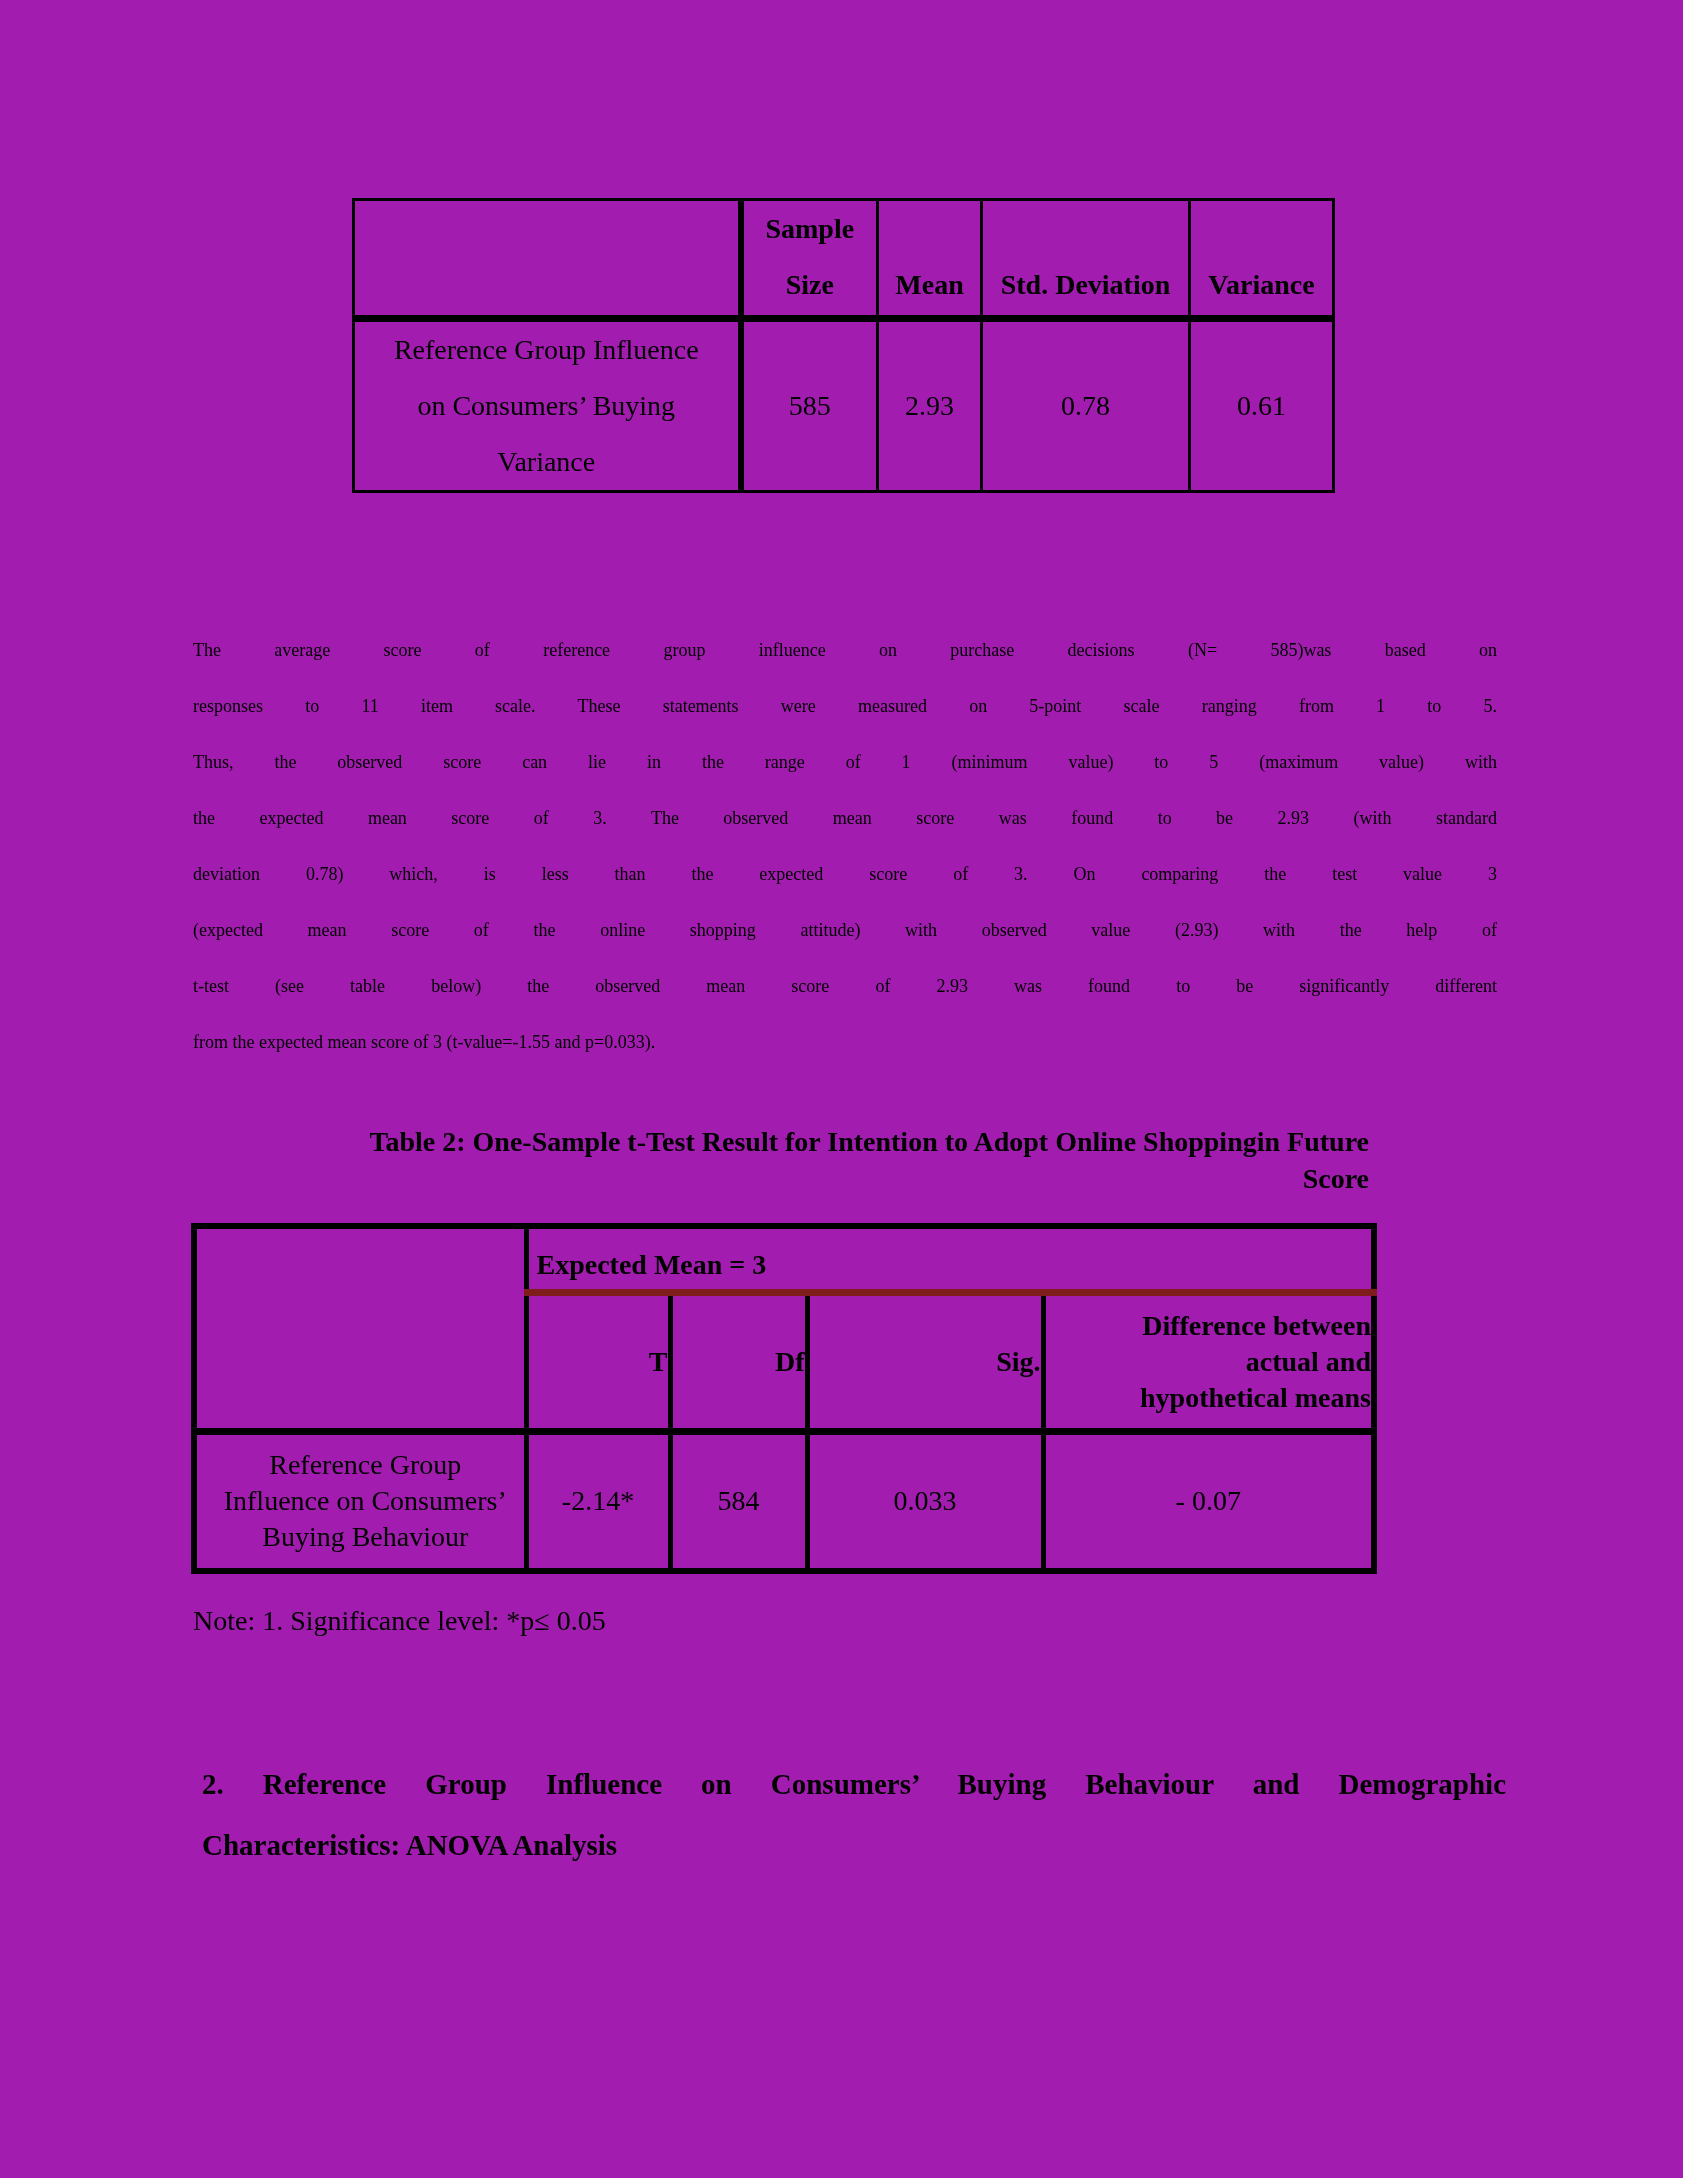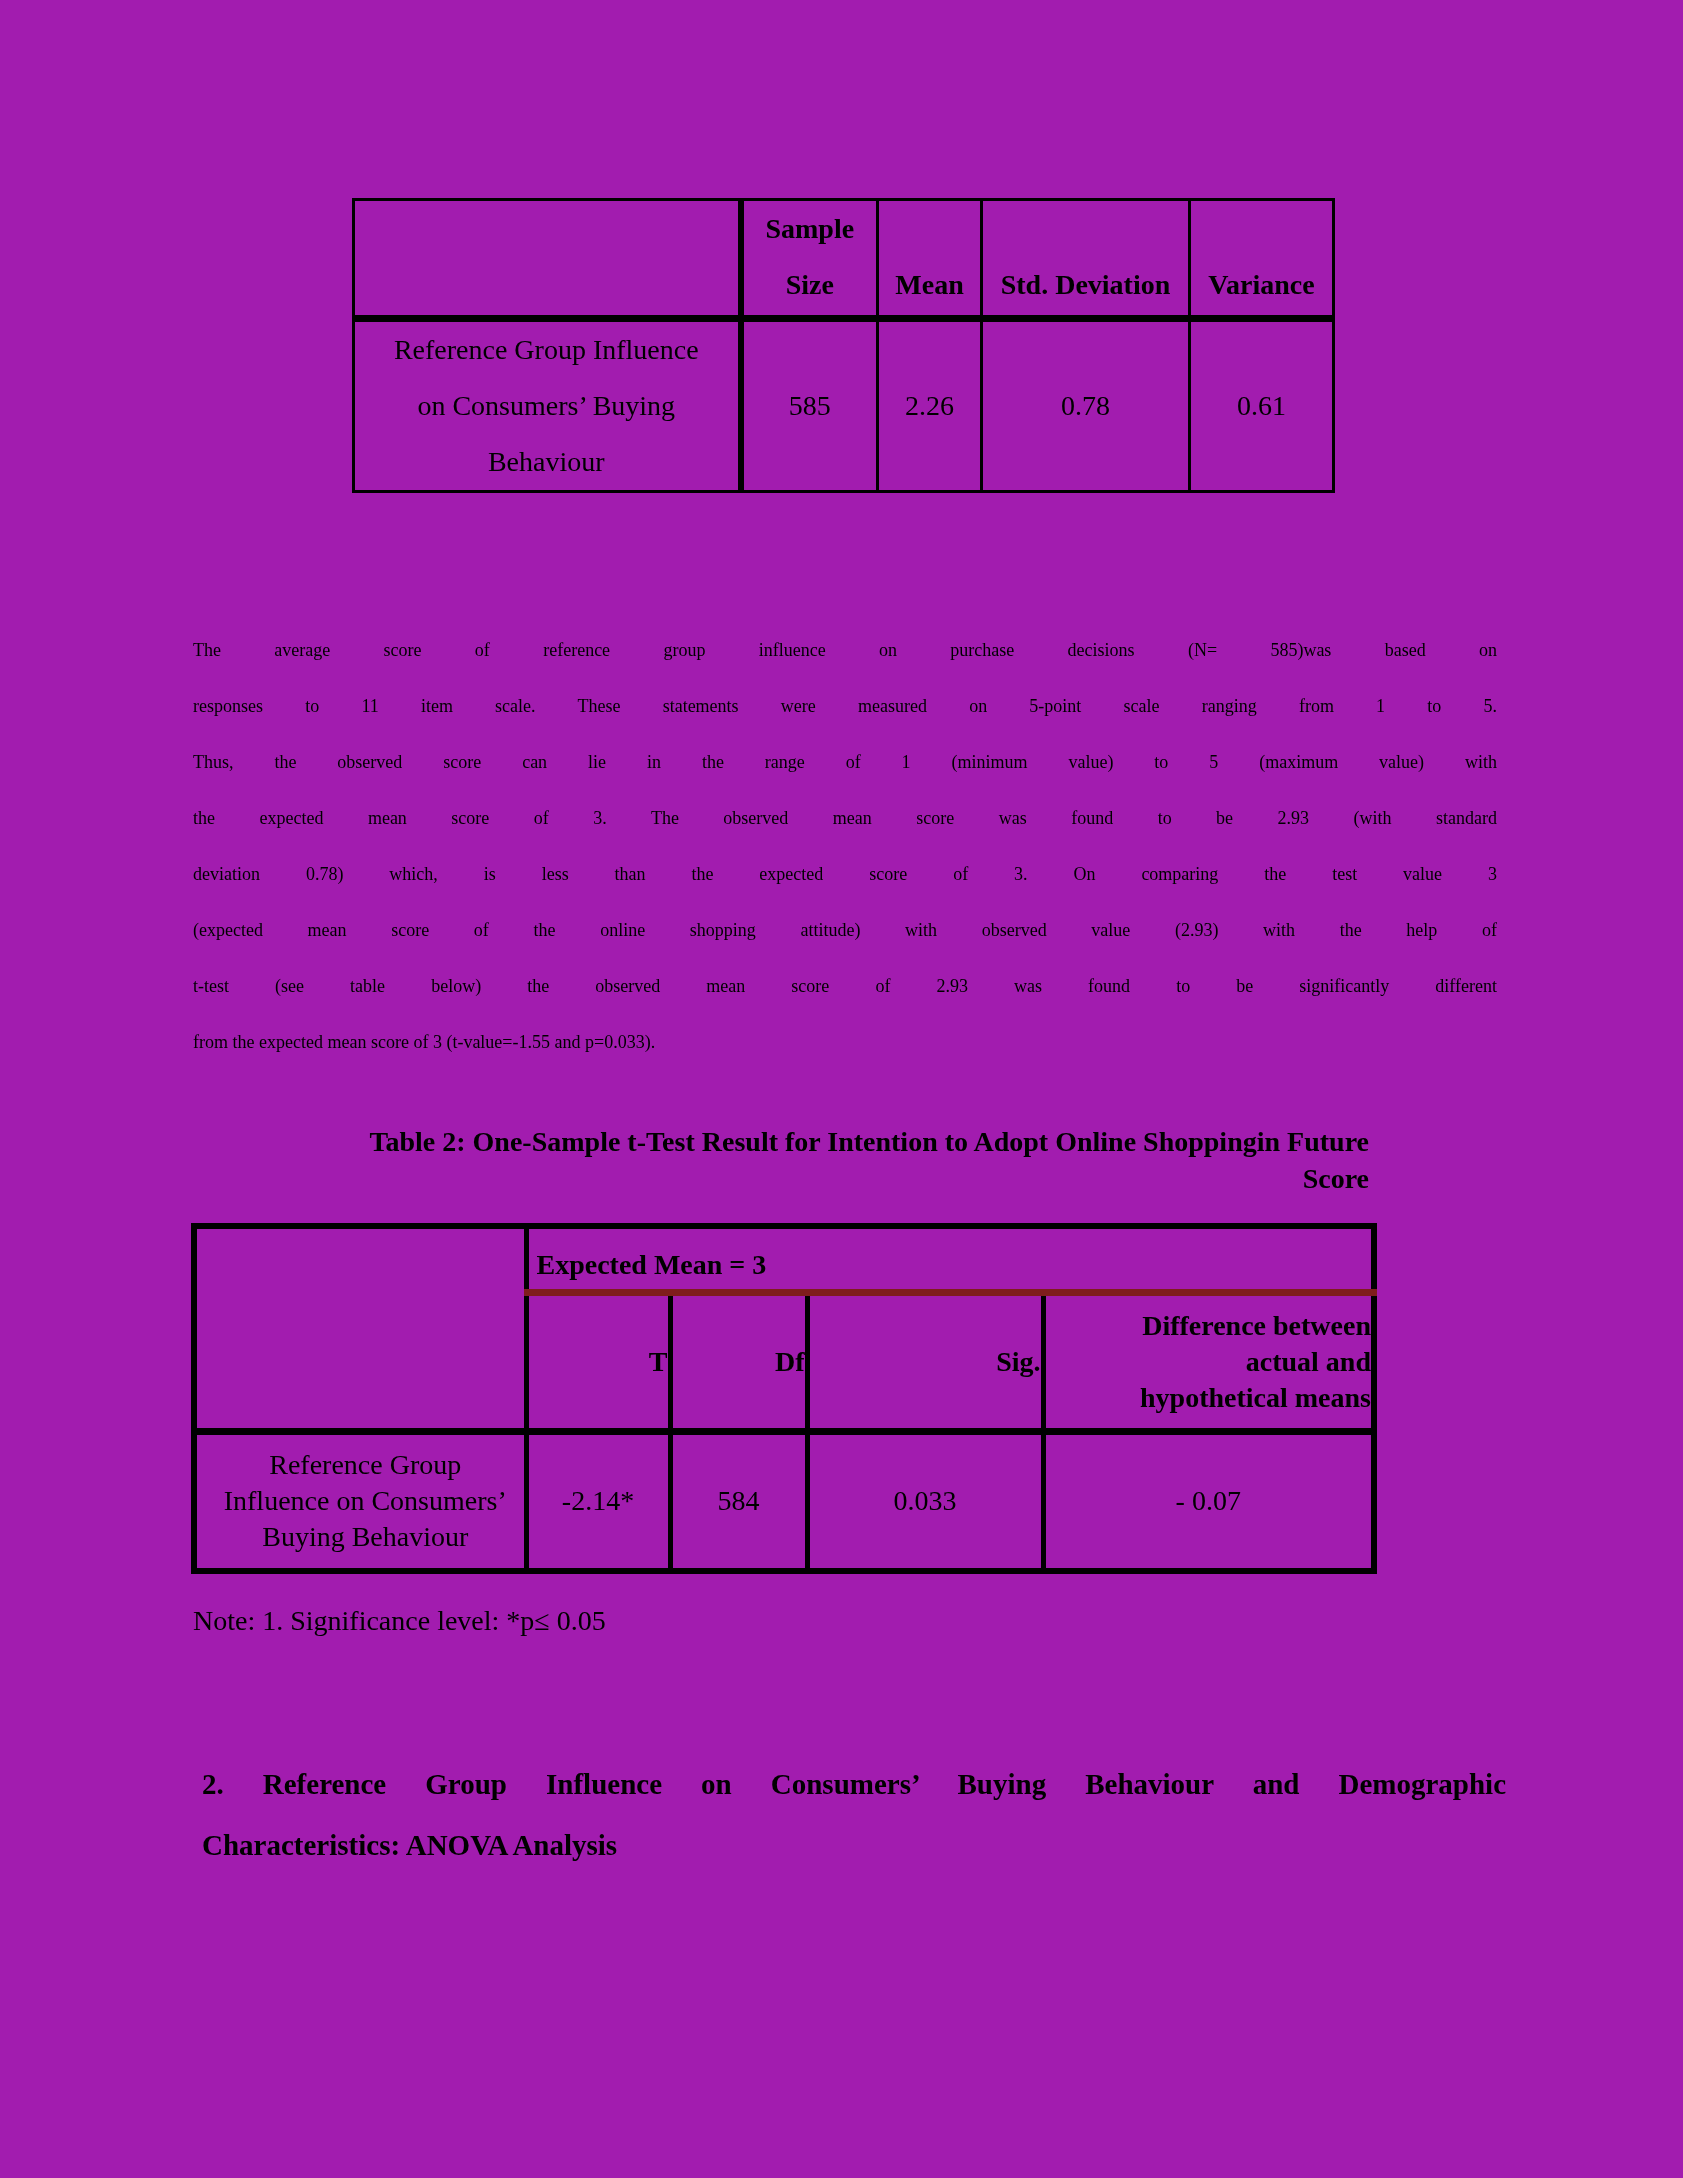--- a/index.html
+++ b/index.html
@@ -91,23 +91,23 @@
       <td></td>
       <td class="thickleft ws">Sample
 Size</td>
       <td>Mean</td>
       <td>Std. Deviation</td>
       <td>Variance</td>
     </tr>
     <tr class="bodyrow">
       <td class="ws">Reference Group Influence
 on Consumers’ Buying
-Behaviour</td>
+Variance</td>
       <td class="thickleft">585</td>
-      <td>2.26</td>
+      <td>2.93</td>
       <td>0.78</td>
       <td>0.61</td>
     </tr>
   </tbody>
     </table>
 
   <div class="para">
       <div class="jline">The average score of reference group influence on purchase decisions (N= 585)was based on</div>
       <div class="jline">responses to 11 item scale. These statements were measured on 5-point scale ranging from 1 to 5.</div>
       <div class="jline">Thus, the observed score can lie in the range of 1 (minimum value) to 5 (maximum value) with</div>

